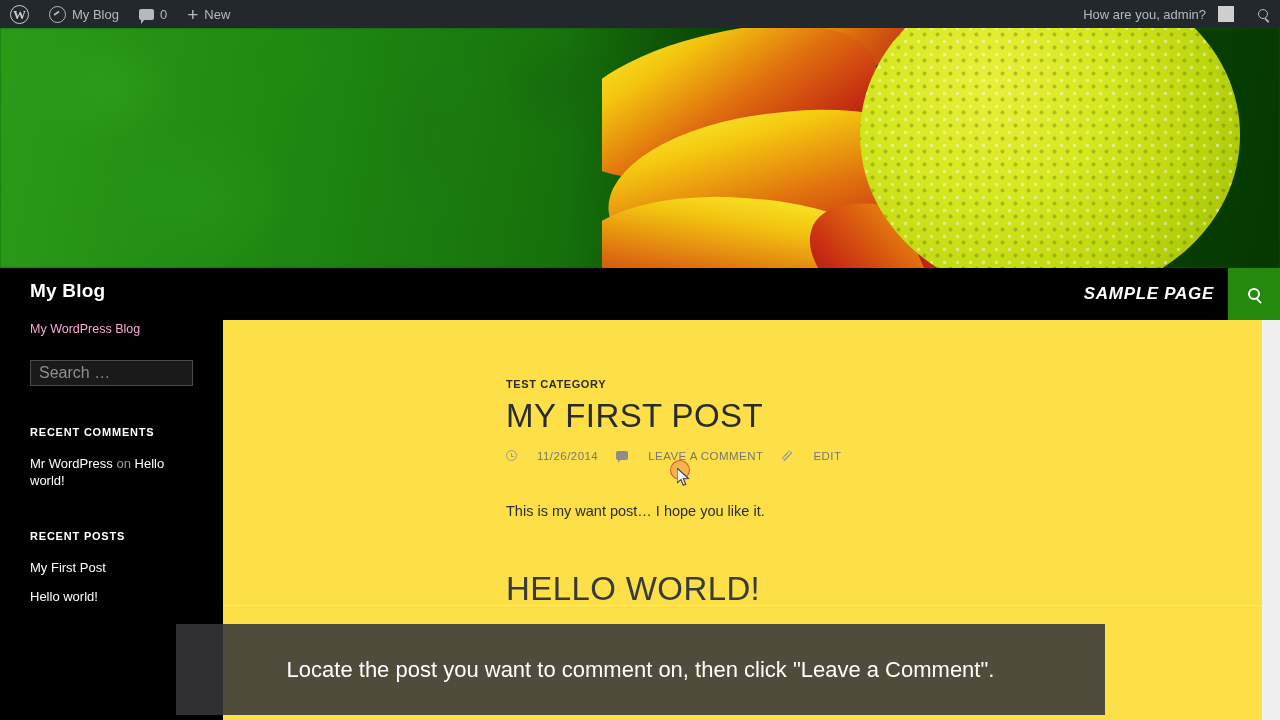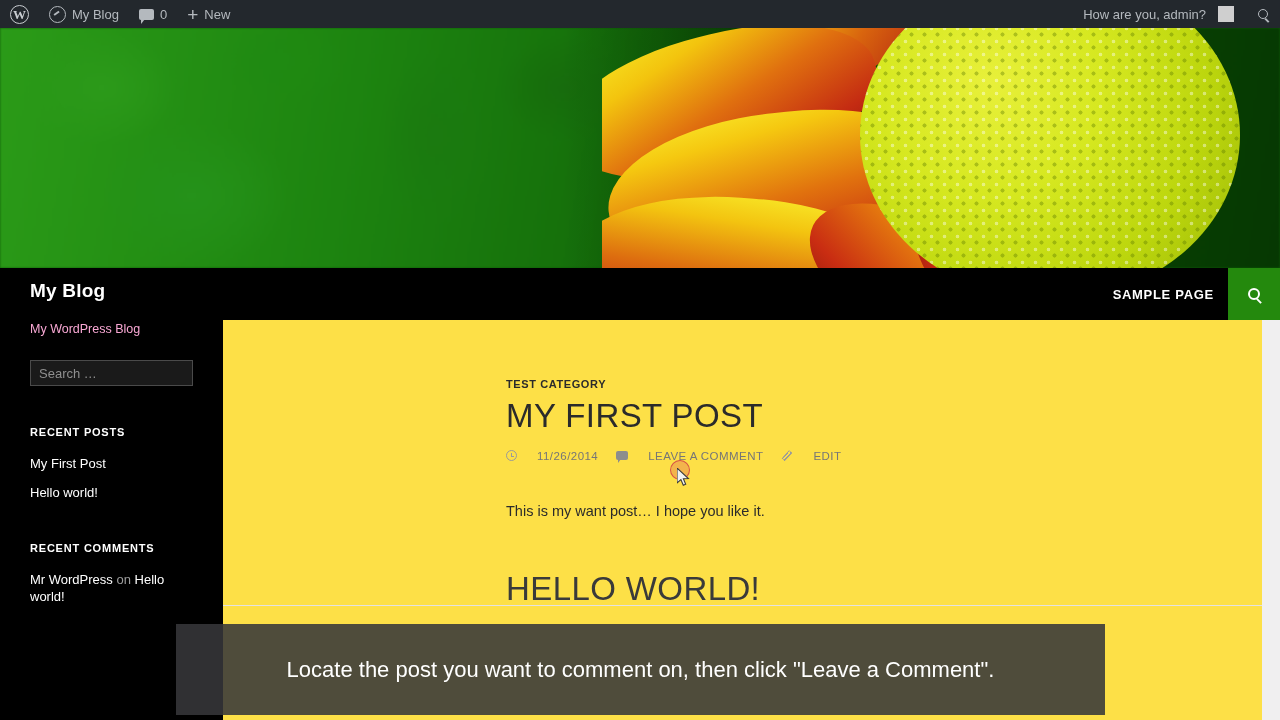--- a/index.html
+++ b/index.html
@@ -122,22 +122,22 @@
     position:absolute; left:30px; top:12px;
   }
   #site-title {
     color:#fff; font-size:19px; font-weight:bold; letter-spacing:.2px;
   }
   #primary-nav {
     position:absolute; right:52px; top:0; height:52px;
     display:flex; align-items:center;
   }
   .nav-link {
-    color:#fff; font-size:13px; font-weight:bold; letter-spacing:.7px;
-    padding:0 14px; cursor:pointer; text-decoration:none;
+    color:#fff; font-size:17px; font-weight:bold; letter-spacing:.7px;
+    padding:0 14px; cursor:pointer; text-decoration:none;font-style:italic;
   }
   #search-toggle {
     position:absolute; right:0; top:0; width:52px; height:52px;
     background:#24890d; display:flex; align-items:center; justify-content:center;
     cursor:pointer;
   }
   .mag {
     width:12px; height:12px; border:2px solid #fff; border-radius:50%;
     position:relative; display:block;
   }
@@ -152,21 +152,21 @@
   #sidebar {
     position:absolute; top:320px; left:0; width:223px; height:400px;
     background:#000; color:#fff; padding:0 30px; z-index:10;
   }
   #site-description {
     color:#f9a8d4; font-size:12.5px; padding-top:2px;
   }
   #sidebar-search {
     margin-top:24px; width:163px; height:26px;
     background:#1a1a1a; border:1px solid #4a4a4a;
-    color:#f97316; font-size:13px; padding:0 8px;
+    color:#f97316; font-size:16px; padding:0 8px;
     font-family:"Liberation Sans", sans-serif;
   }
   #sidebar-search::placeholder { color:#8f8f8f; }
   .widget { margin-top:40px; }
   .widget-title {
     font-size:11px; font-weight:bold; letter-spacing:.8px; color:#fff;
     margin-bottom:18px;
   }
   .widget-list { list-style:none; }
   .widget-list li { margin-bottom:12px; font-size:13px; line-height:1.3; }
@@ -322,37 +322,37 @@
     <span class="mag"></span>
   </div>
 </div>
 
 <div id="sidebar">
   <div id="site-description">My WordPress Blog</div>
 
   <input id="sidebar-search" type="text" placeholder="Search …" style="">
 
   <div class="widget">
+    <div class="widget-title">RECENT COMMENTS</div>
+    <ul class="widget-list">
+      <li>
+        <span class="cmt-author">Mr WordPress</span>
+        <span class="cmt-on">on</span>
+        <a>Hello world!</a>
+      </li>
+    </ul>
+  </div>
+
+  <div class="widget">
     <div class="widget-title">RECENT POSTS</div>
     <ul class="widget-list">
       <li>
         <a>My First Post</a>
       </li>
       <li>
-        <a>Hello world!</a>
-      </li>
-    </ul>
-  </div>
-
-  <div class="widget">
-    <div class="widget-title">RECENT COMMENTS</div>
-    <ul class="widget-list">
-      <li>
-        <span class="cmt-author">Mr WordPress</span>
-        <span class="cmt-on">on</span>
         <a>Hello world!</a>
       </li>
     </ul>
   </div>
 
   <div class="widget">
     <div class="widget-title">ARCHIVES</div>
     <ul class="widget-list">
       <li>
         <a>November 2014</a>

